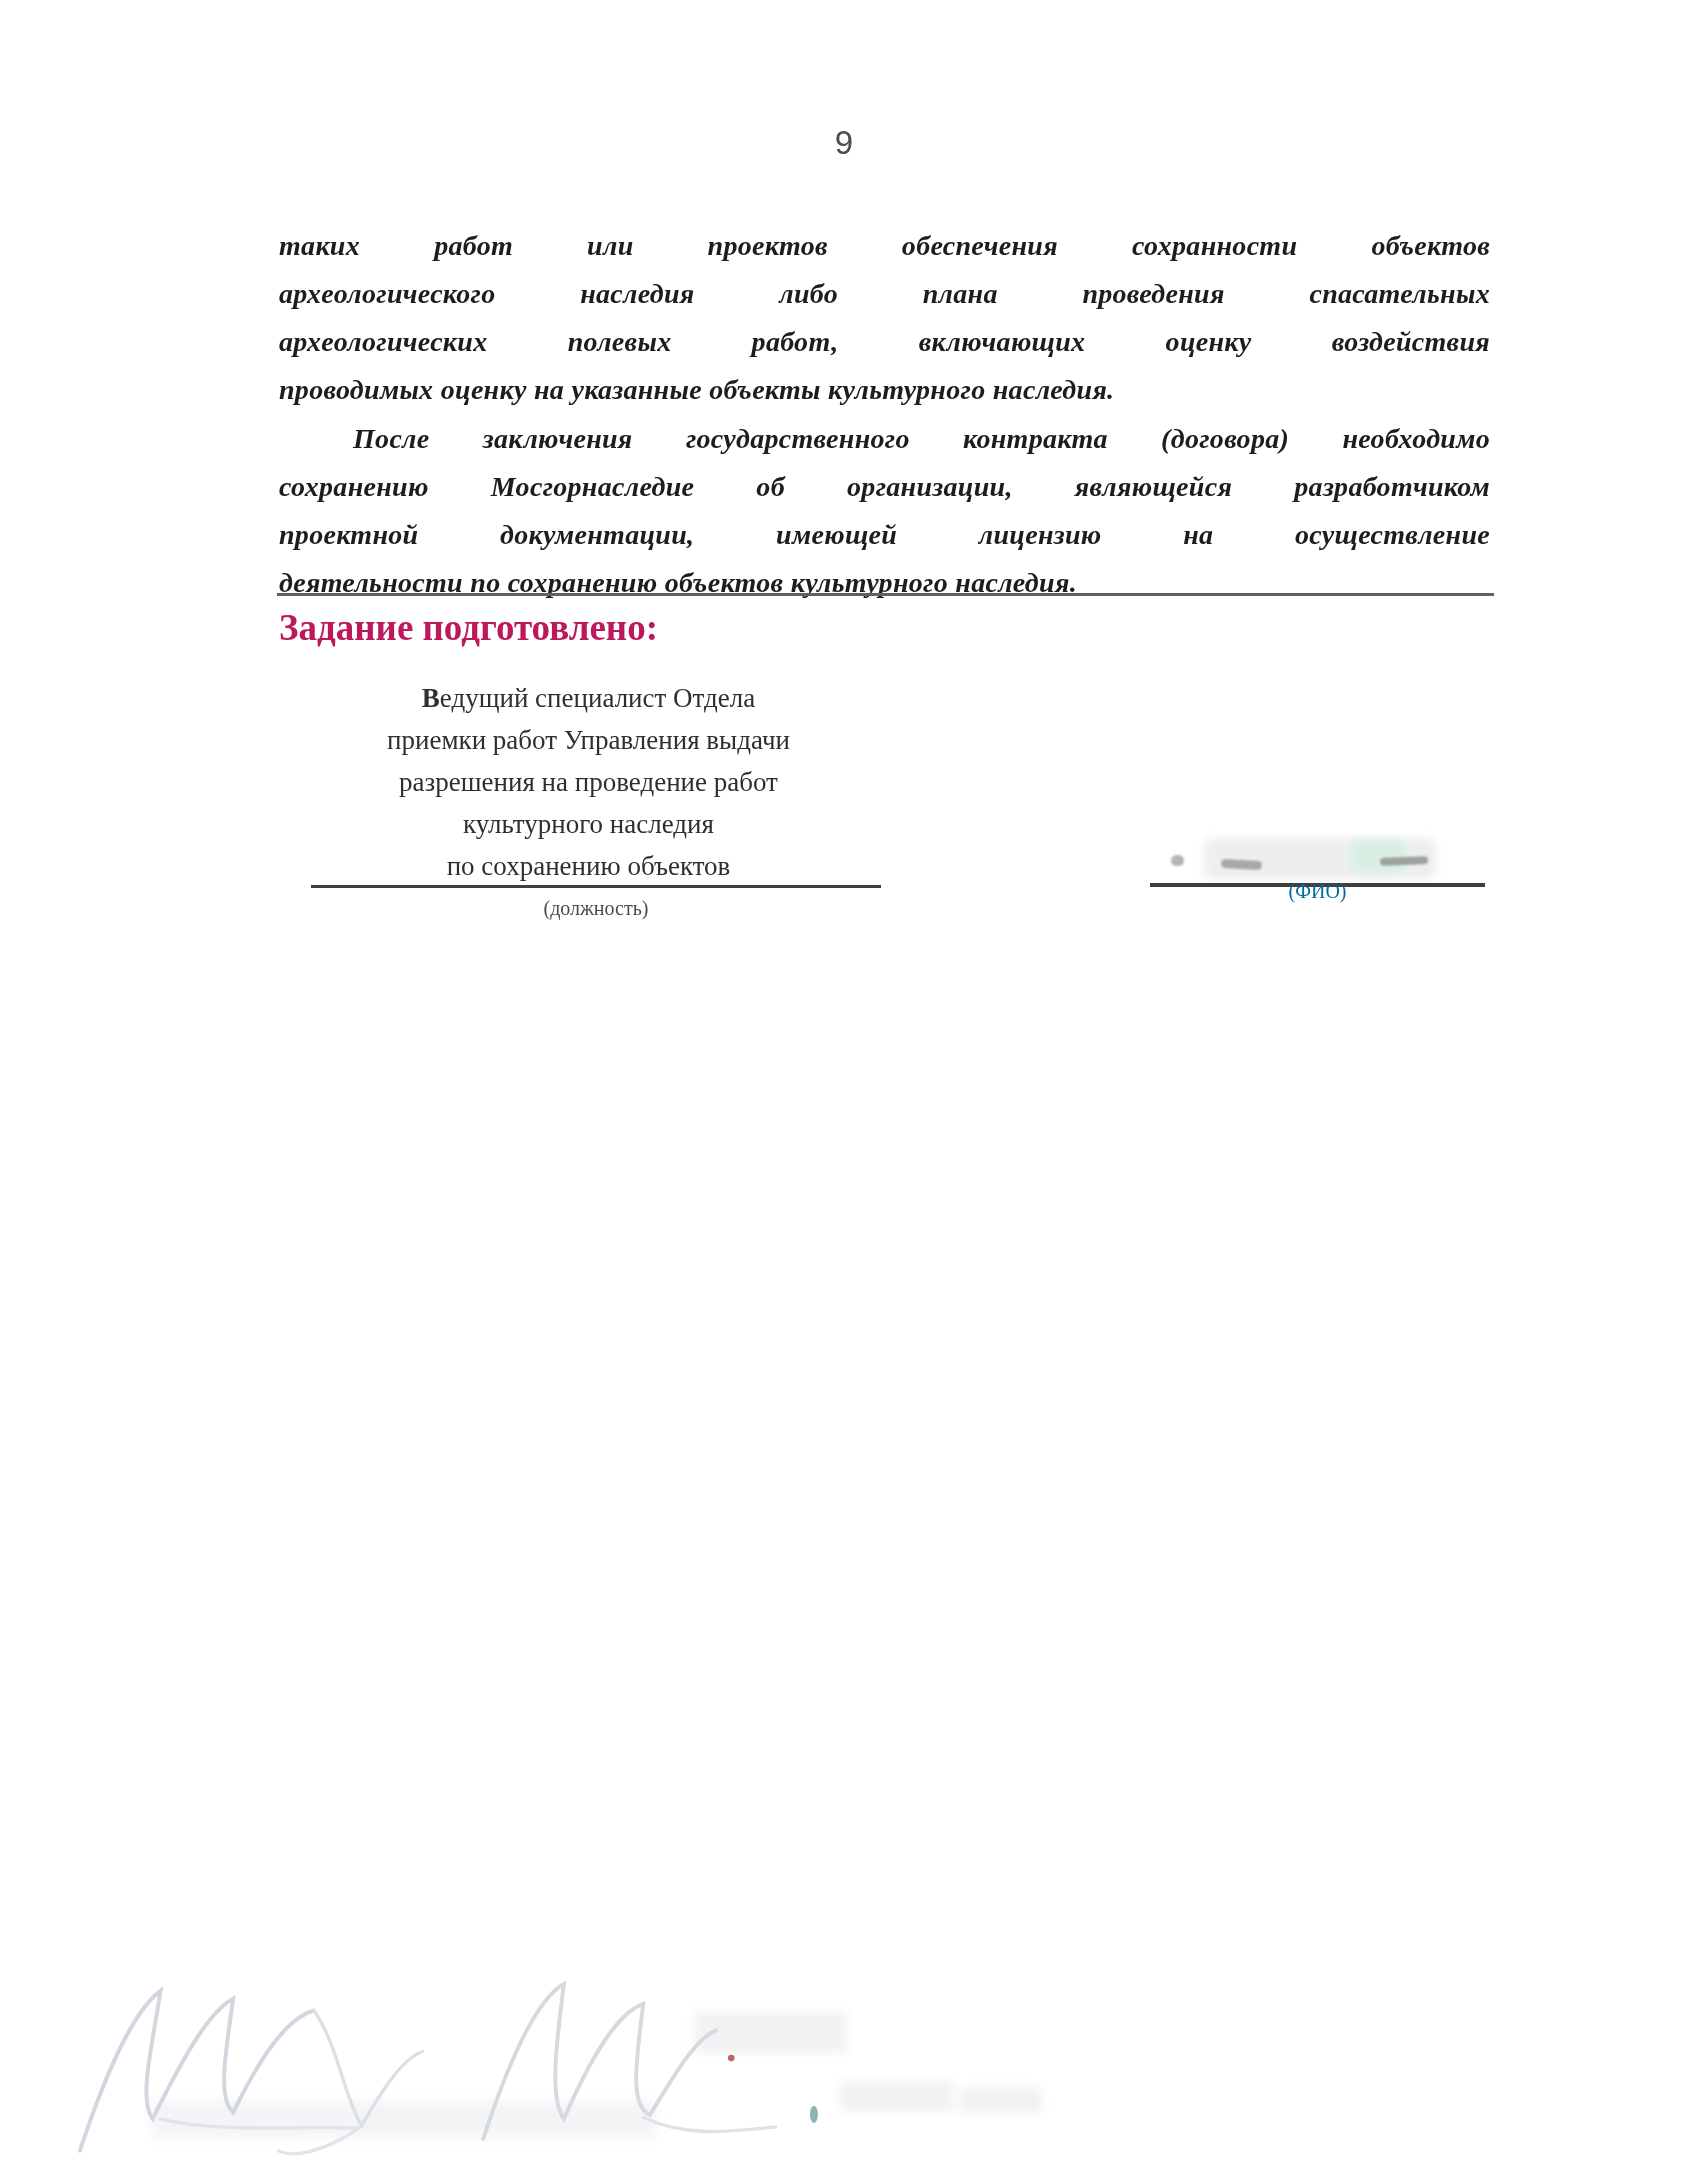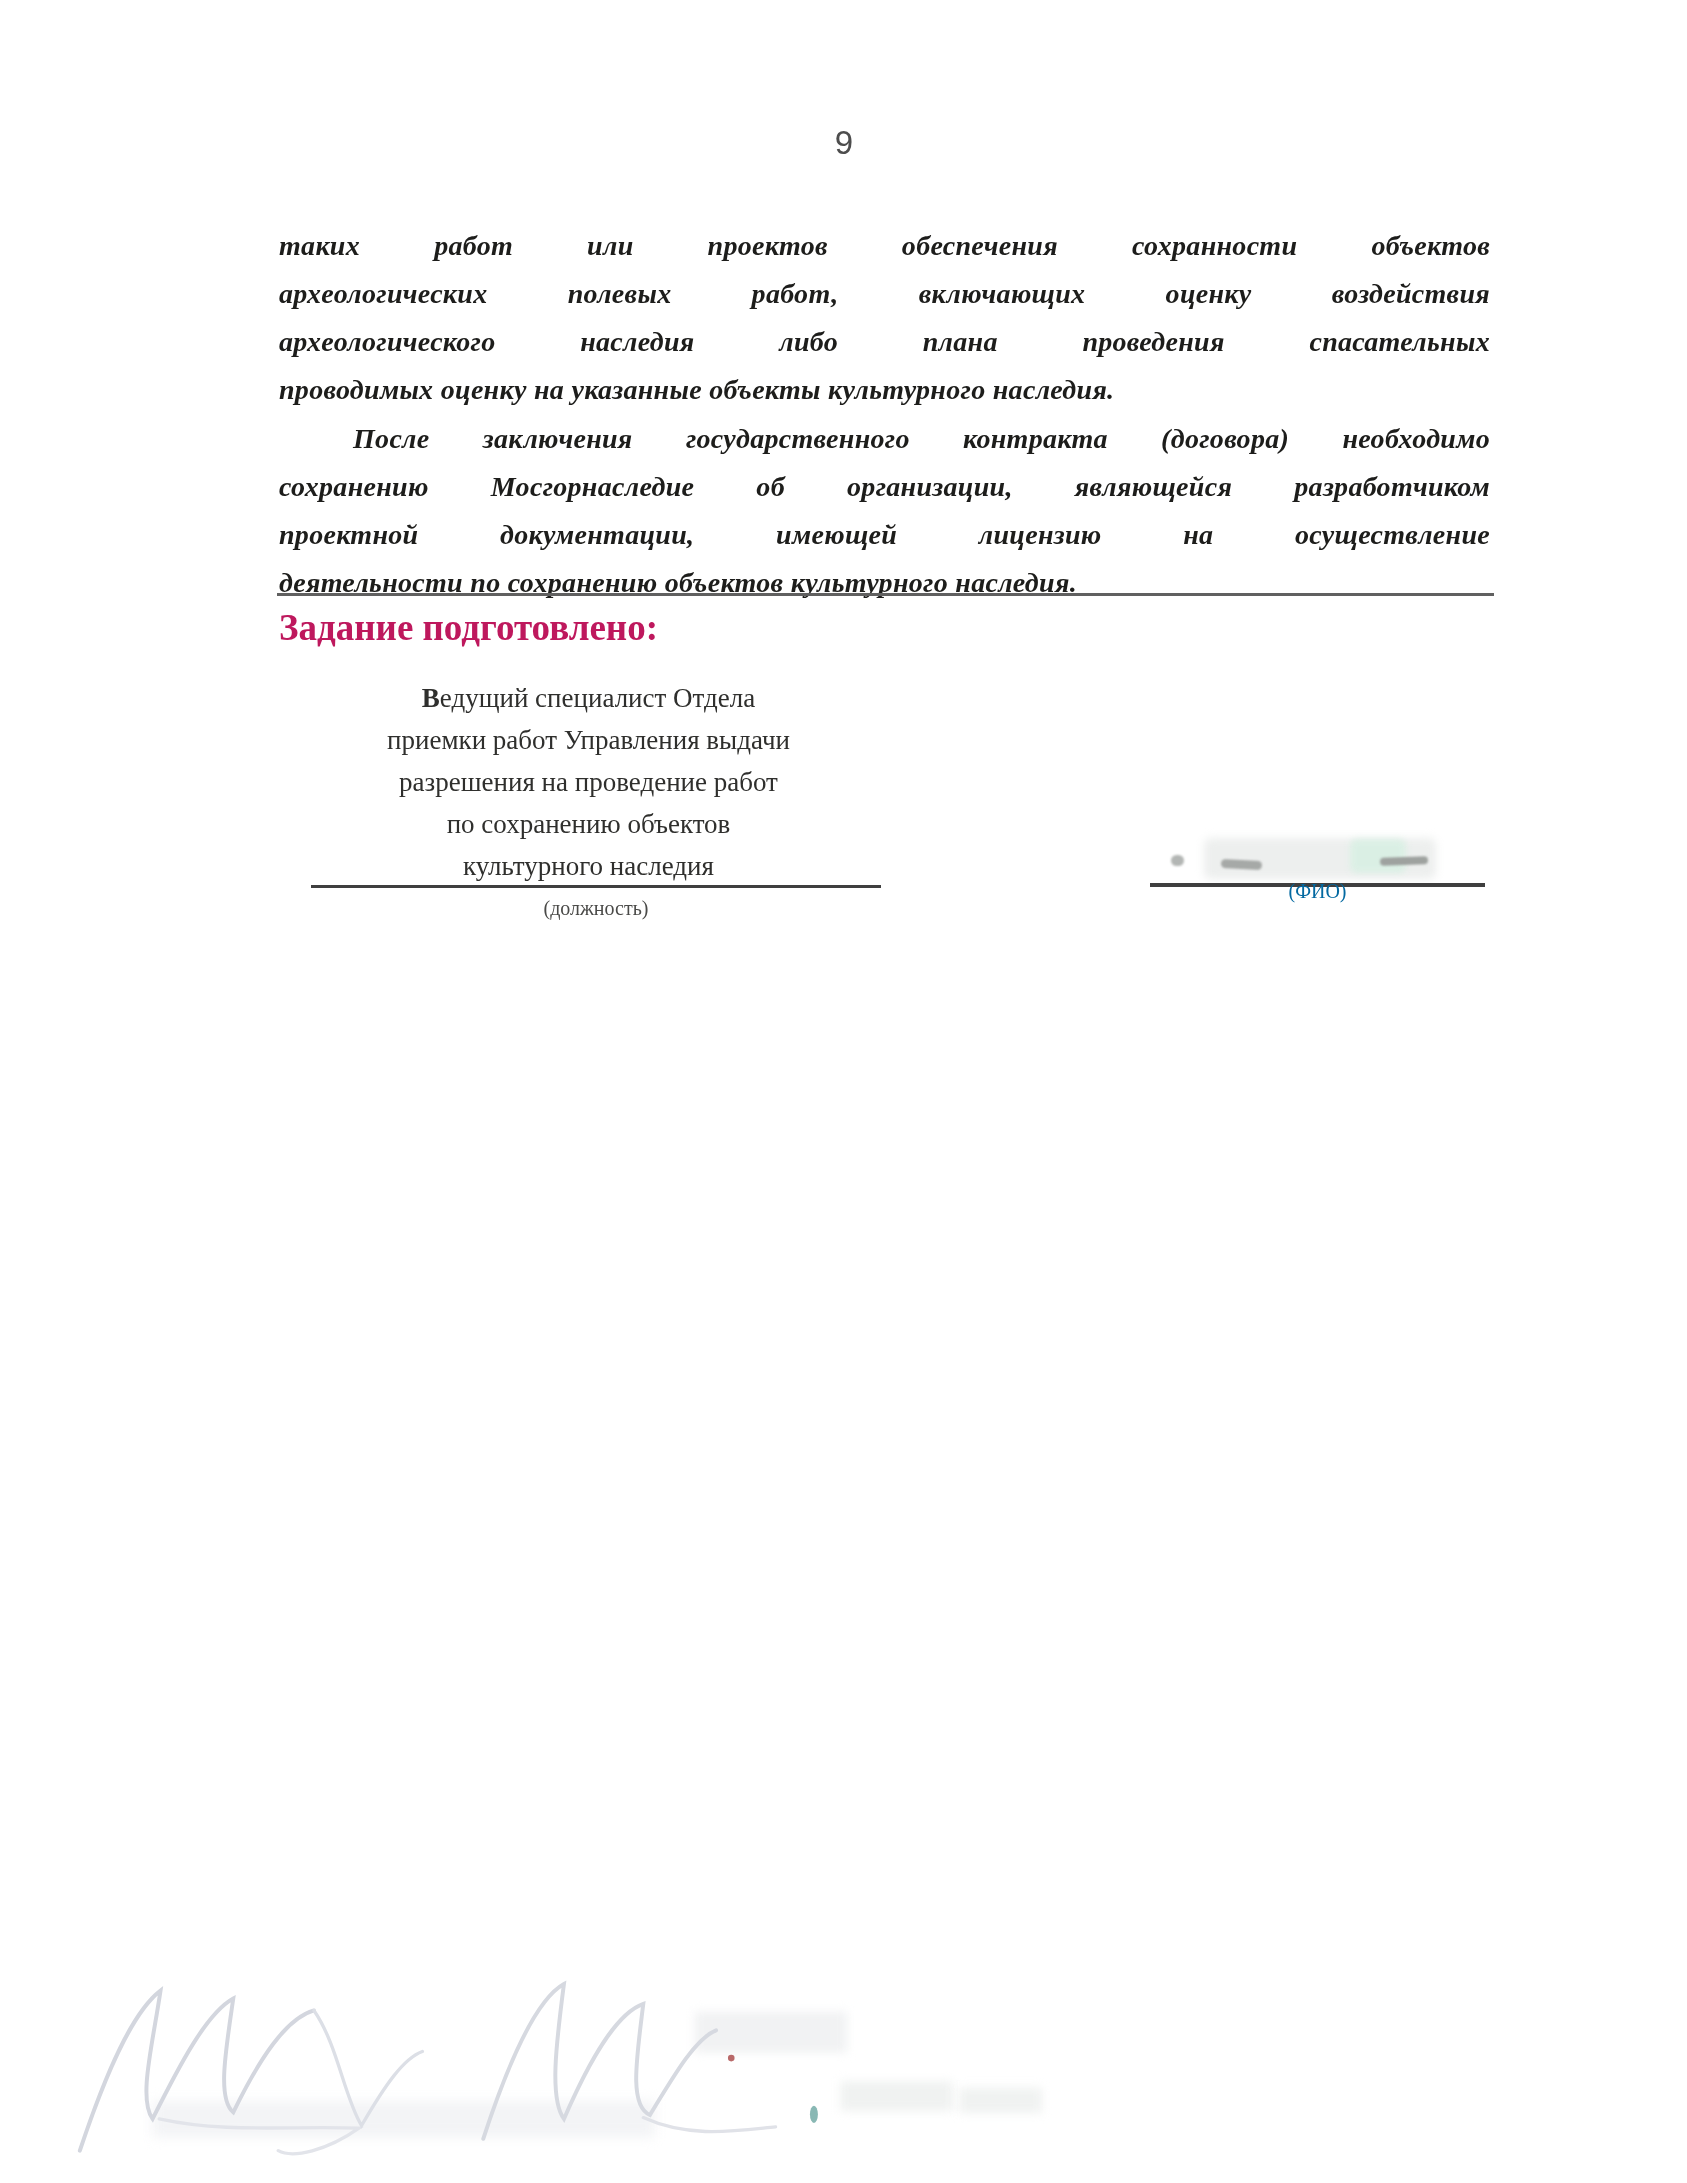--- a/index.html
+++ b/index.html
@@ -73,42 +73,42 @@
 </style>
 </head>
 <body>
 
 <div class="page">
 
   <div class="page-number">9</div>
 
   <div class="para para1">
       <div class="tline">таких работ или проектов обеспечения сохранности объектов</div>
+      <div class="tline">археологического наследия либо плана проведения спасательных</div>
       <div class="tline">археологических полевых работ, включающих оценку воздействия</div>
-      <div class="tline">археологического наследия либо плана проведения спасательных</div>
       <div class="tline last">проводимых оценку на указанные объекты культурного наследия.</div>
     </div>
 
   <div class="para para2">
       <div class="tline">После заключения государственного контракта (договора) необходимо</div>
       <div class="tline">сохранению Мосгорнаследие об организации, являющейся разработчиком</div>
       <div class="tline">проектной документации, имеющей лицензию на осуществление</div>
       <div class="tline last">деятельности по сохранению объектов культурного наследия.</div>
     </div>
 
   <div class="rule-para2"></div>
 
   <div class="prepared-heading">Задание подготовлено:</div>
 
   <div class="pos-block">
       <div class="tline">Ведущий специалист Отдела</div>
       <div class="tline">приемки работ Управления выдачи</div>
       <div class="tline">разрешения на проведение работ</div>
+      <div class="tline last">культурного наследия</div>
       <div class="tline">по сохранению объектов</div>
-      <div class="tline last">культурного наследия</div>
     </div>
 
   <div class="sig-line left"></div>
   <div class="sig-caption left">(должность)</div>
 
   <div class="ink-mark mark-blob"></div>
   <div class="ink-mark mark-mint"></div>
   <div class="ink-mark mark-dot"></div>
   <div class="ink-mark mark-dash1"></div>
   <div class="ink-mark mark-dash2"></div>

